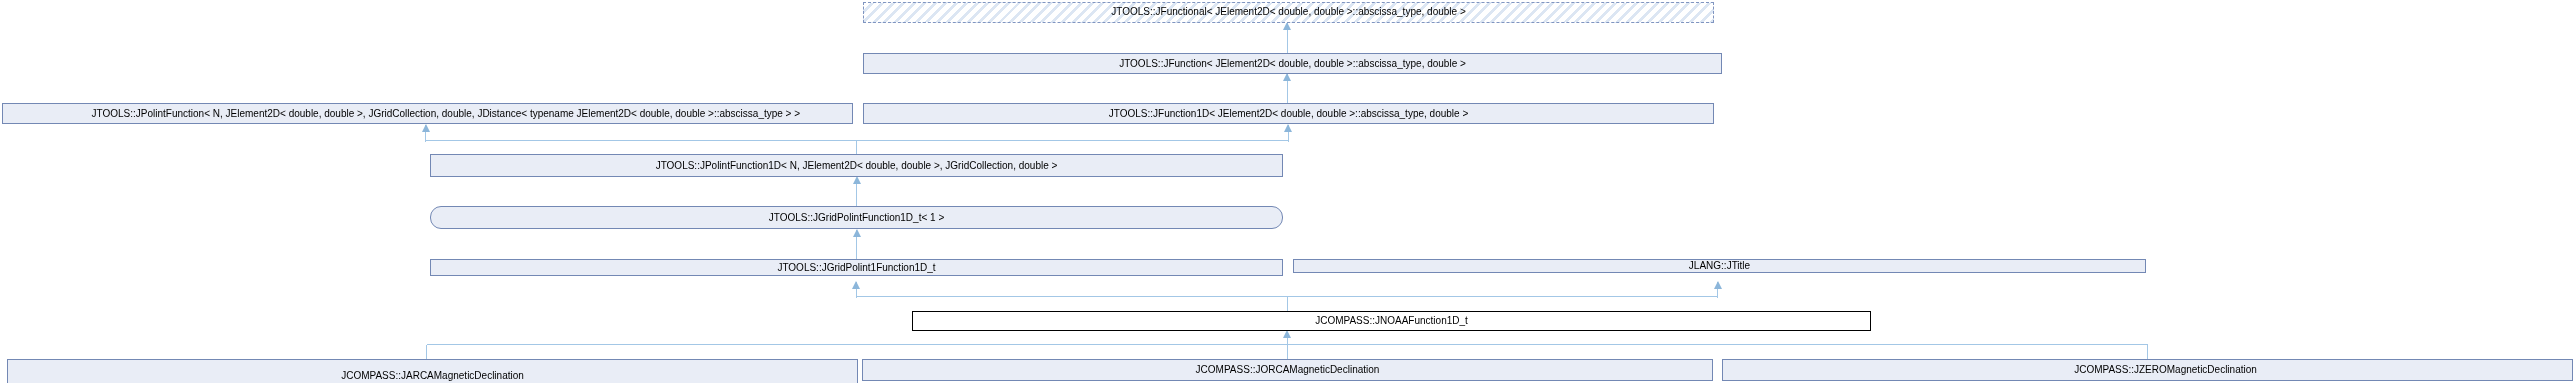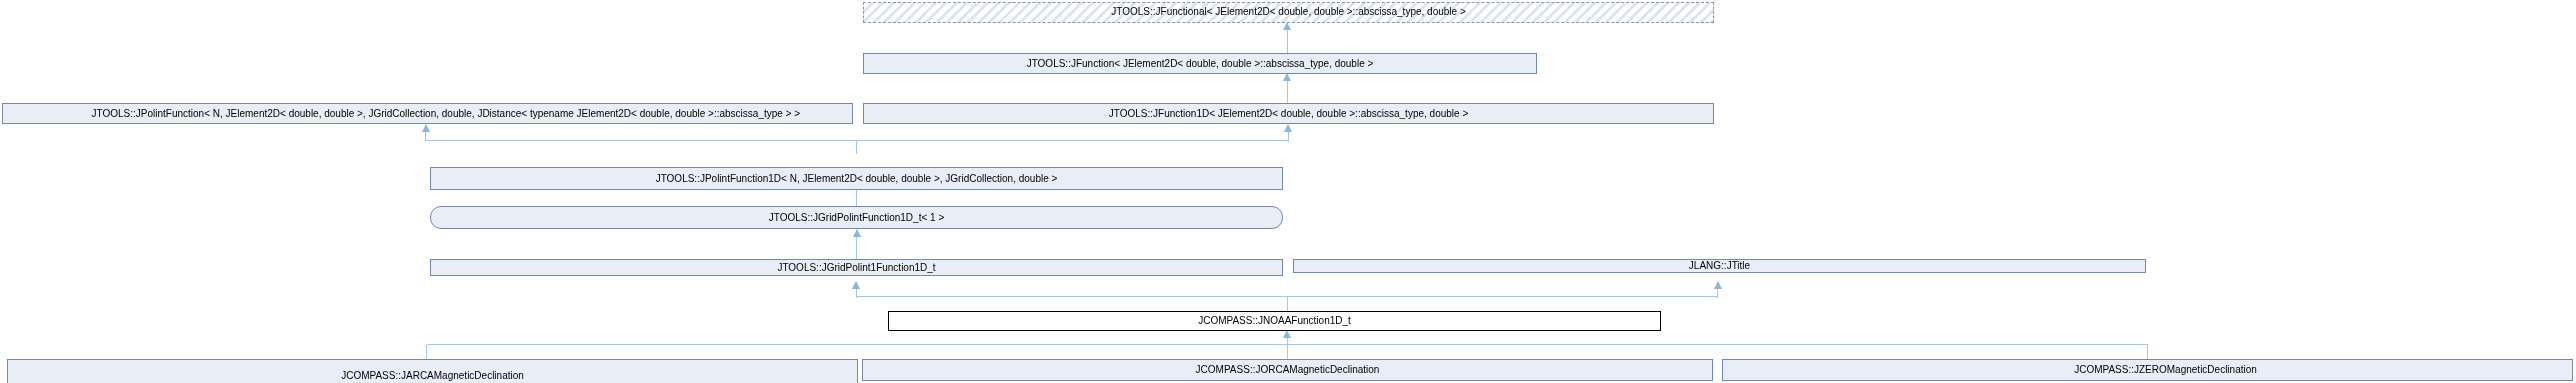--- a/index.html
+++ b/index.html
@@ -77,25 +77,25 @@
     <div class="edge-arrow" style="left: 1283px; top: 22px;"></div>
     <div class="edge-arrow" style="left: 1283px; top: 73px;"></div>
     <div class="edge-arrow" style="left: 422px; top: 124px;"></div>
     <div class="edge-arrow" style="left: 1284px; top: 124px;"></div>
     <div class="edge-arrow" style="left: 853px; top: 176px;"></div>
     <div class="edge-arrow" style="left: 853px; top: 229px;"></div>
     <div class="edge-arrow" style="left: 852px; top: 281px;"></div>
     <div class="edge-arrow" style="left: 1714px; top: 281px;"></div>
     <div class="edge-arrow" style="left: 1283px; top: 330px;"></div>
     <div class="node dashed" style="left: 863px; top: 1.8px; width: 851px; height: 21px;">JTOOLS::JFunctional&lt; JElement2D&lt; double, double &gt;::abscissa_type, double &gt;</div>
-    <div class="node" style="left: 863px; top: 53px; width: 674px; height: 21px;">JTOOLS::JFunction&lt; JElement2D&lt; double, double &gt;::abscissa_type, double &gt;</div>
+    <div class="node" style="left: 863px; top: 53px; width: 859px; height: 21px;">JTOOLS::JFunction&lt; JElement2D&lt; double, double &gt;::abscissa_type, double &gt;</div>
     <div class="node" style="left: 1.8px; top: 103px; width: 851px; height: 21px; padding-left: 37px;">JTOOLS::JPolintFunction&lt; N, JElement2D&lt; double, double &gt;, JGridCollection, double, JDistance&lt; typename JElement2D&lt; double, double &gt;::abscissa_type &gt; &gt;</div>
     <div class="node" style="left: 863px; top: 103px; width: 851px; height: 21px;">JTOOLS::JFunction1D&lt; JElement2D&lt; double, double &gt;::abscissa_type, double &gt;</div>
-    <div class="node" style="left: 430px; top: 154px; width: 853px; height: 23px; margin-top: 13px;">JTOOLS::JPolintFunction1D&lt; N, JElement2D&lt; double, double &gt;, JGridCollection, double &gt;</div>
+    <div class="node" style="left: 430px; top: 154px; width: 853px; height: 23px;">JTOOLS::JPolintFunction1D&lt; N, JElement2D&lt; double, double &gt;, JGridCollection, double &gt;</div>
     <div class="node" style="left: 430px; top: 206px; width: 853px; height: 23px; border-radius: 11px;">JTOOLS::JGridPolintFunction1D_t&lt; 1 &gt;</div>
     <div class="node" style="left: 430px; top: 259px; width: 853px; height: 17px;">JTOOLS::JGridPolint1Function1D_t</div>
     <div class="node" style="left: 1293px; top: 259px; width: 853px; height: 14px;">JLANG::JTitle</div>
-    <div class="node current" style="left: 888px; top: 311px; width: 773px; height: 20px;">JCOMPASS::JNOAAFunction1D_t</div>
+    <div class="node current" style="left: 912px; top: 311px; width: 959px; height: 20px;">JCOMPASS::JNOAAFunction1D_t</div>
     <div class="node" style="left: 7px; top: 359px; width: 851px; height: 34px;">JCOMPASS::JARCAMagneticDeclination</div>
     <div class="node" style="left: 862px; top: 359px; width: 851px; height: 22px;">JCOMPASS::JORCAMagneticDeclination</div>
     <div class="node" style="left: 1722px; top: 359px; width: 851px; height: 22px; padding-left: 36px;">JCOMPASS::JZEROMagneticDeclination</div>
   </div>
 
 
 </body></html>

